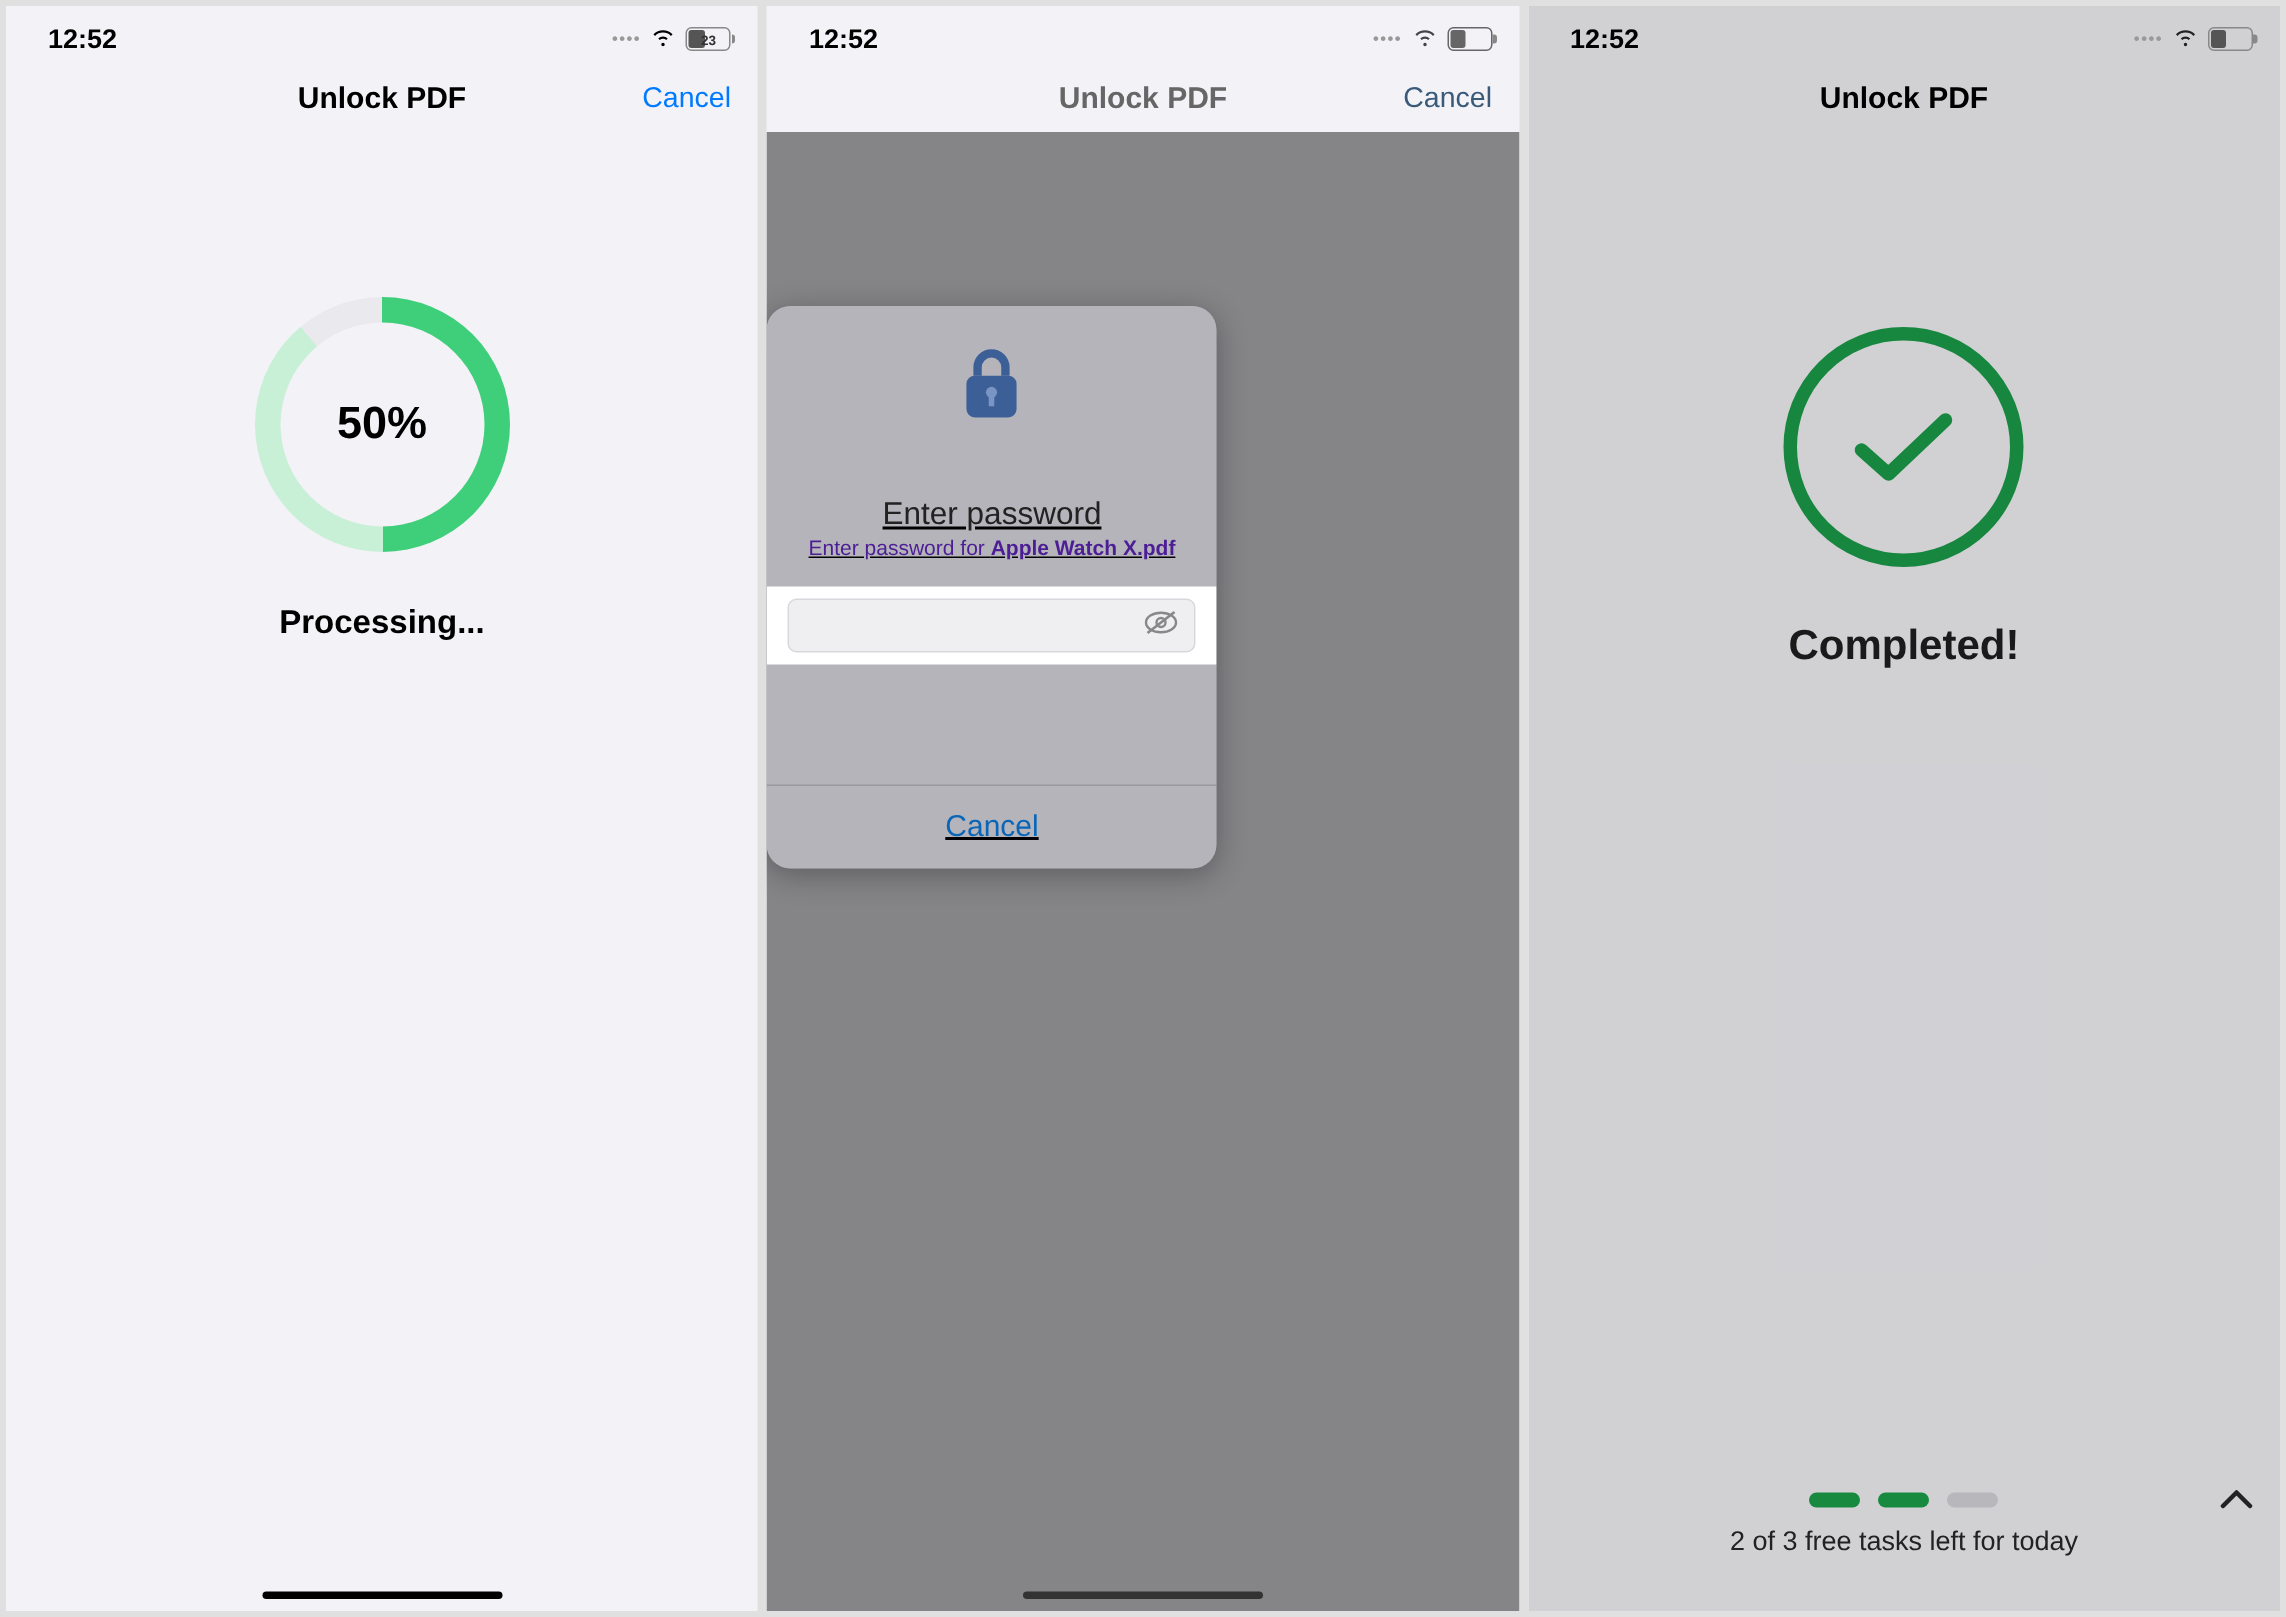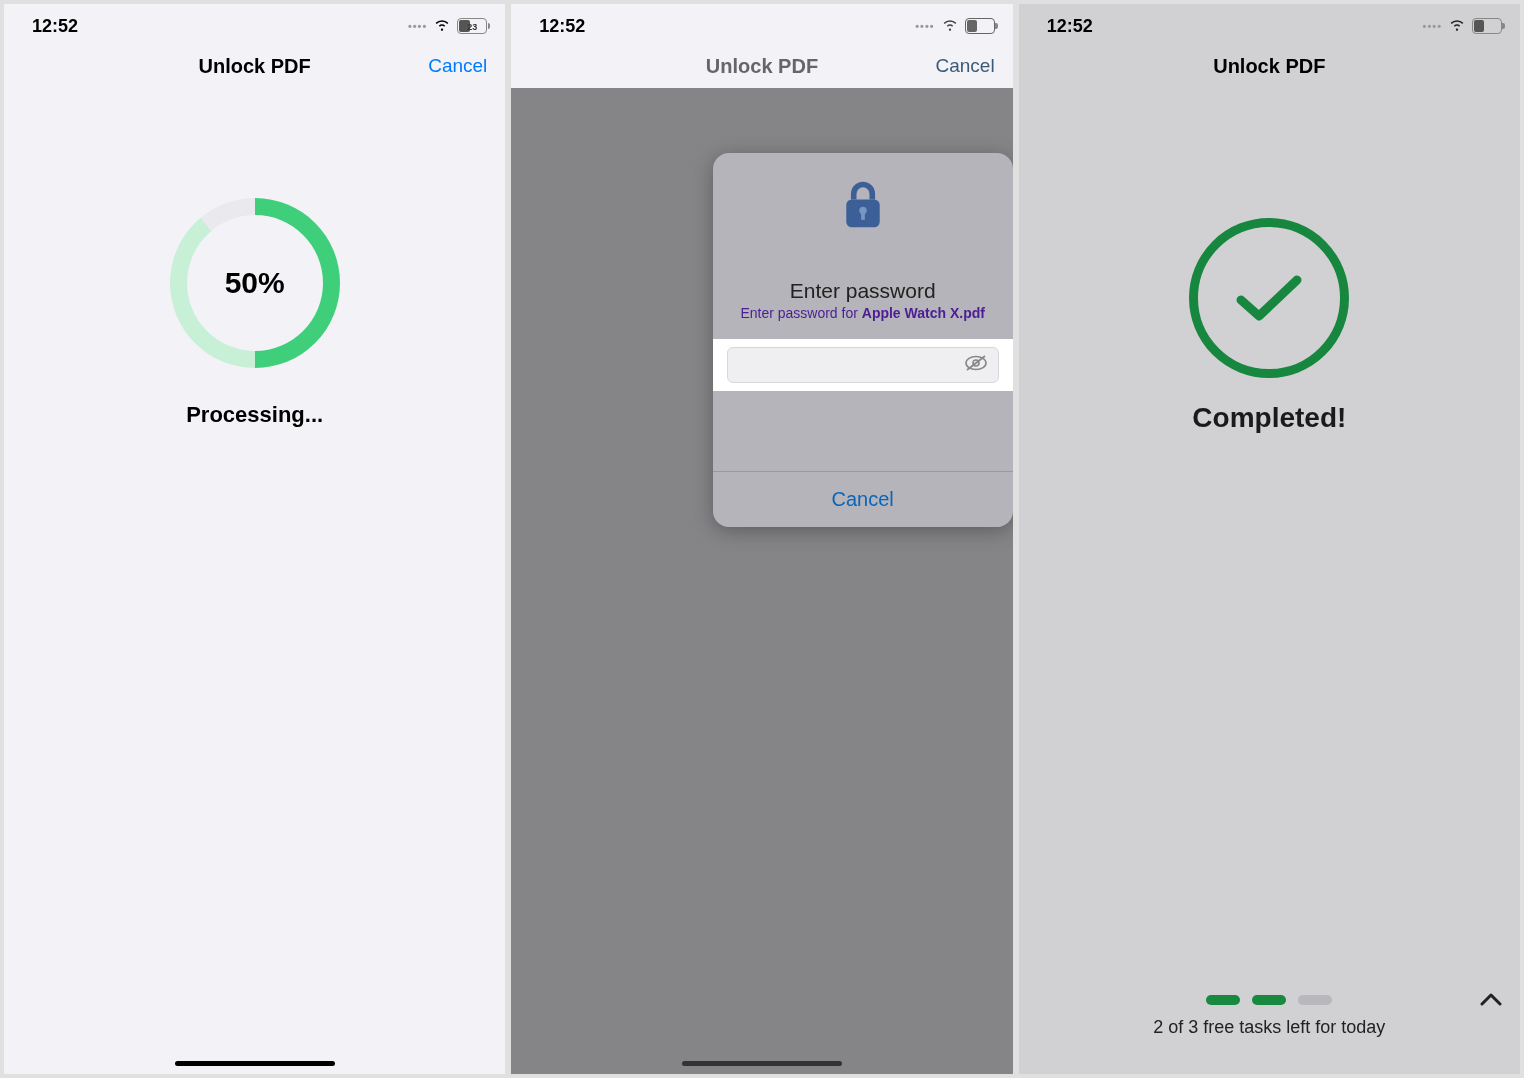--- a/index.html
+++ b/index.html
@@ -89,22 +89,23 @@
     font-size: 30px; font-weight: 700;
   }
   .processing-label { margin-top: 34px; font-size: 22px; font-weight: 700; }
   .home-indicator {
     position: absolute; bottom: 8px; left: 50%; transform: translateX(-50%);
     width: 160px; height: 5px; background: #000; border-radius: 3px;
   }
   
   .dim-layer {
     position: absolute; inset: 0; background: rgba(0,0,0,0.45);
-    display:flex; align-items:flex-start; justify-content:flex-end;
-    padding-top: 65px;
+    display:flex; align-items:flex-start; justify-content:flex-start;
+    padding-top: 116px;
+    text-decoration: underline;
   }
   .phone2 { background:#f2f2f7; }
   .modal {
     width: 300px; background: rgba(185,185,190,0.92);
     border-radius: 16px; overflow: hidden;
     display:flex; flex-direction:column; align-items:center;
     box-shadow: 0 4px 20px rgba(0,0,0,0.3);
   }
   .lock-icon-wrap { margin-top: 26px; }
   .modal-title { font-size: 21px; font-weight: 500; color:#222; margin-top: 44px; }
@@ -138,21 +139,21 @@
   }
   .highlight-border-white { outline: 5px solid #fff; border-radius: 4px; }
   
   .phone3 .content { background: transparent; }
   .check-wrap { margin-top: 130px; text-align:center; position:relative; }
   .check-circle {
     width: 160px; height:160px; border: 9px solid #17873f; border-radius:50%;
     margin: 0 auto;
     display:flex; align-items:center; justify-content:center;
   }
-  .completed-label { margin-top: 24px; font-size: 28px; font-weight:700; color:#1a1a1a; }
+  .completed-label { margin-top: 36px; font-size: 28px; font-weight:700; color:#1a1a1a; }
   .go-files-wrap {
     margin-top: 42px;
     display:inline-block;
     background:#fff; padding: 6px; border-radius: 2px;
   }
   .go-files-btn {
     background:#e8392f; color:#fff; font-size:19px; font-weight:500;
     padding: 14px 26px; border:none; border-radius:8px;
   }
   .bottom-bar {

